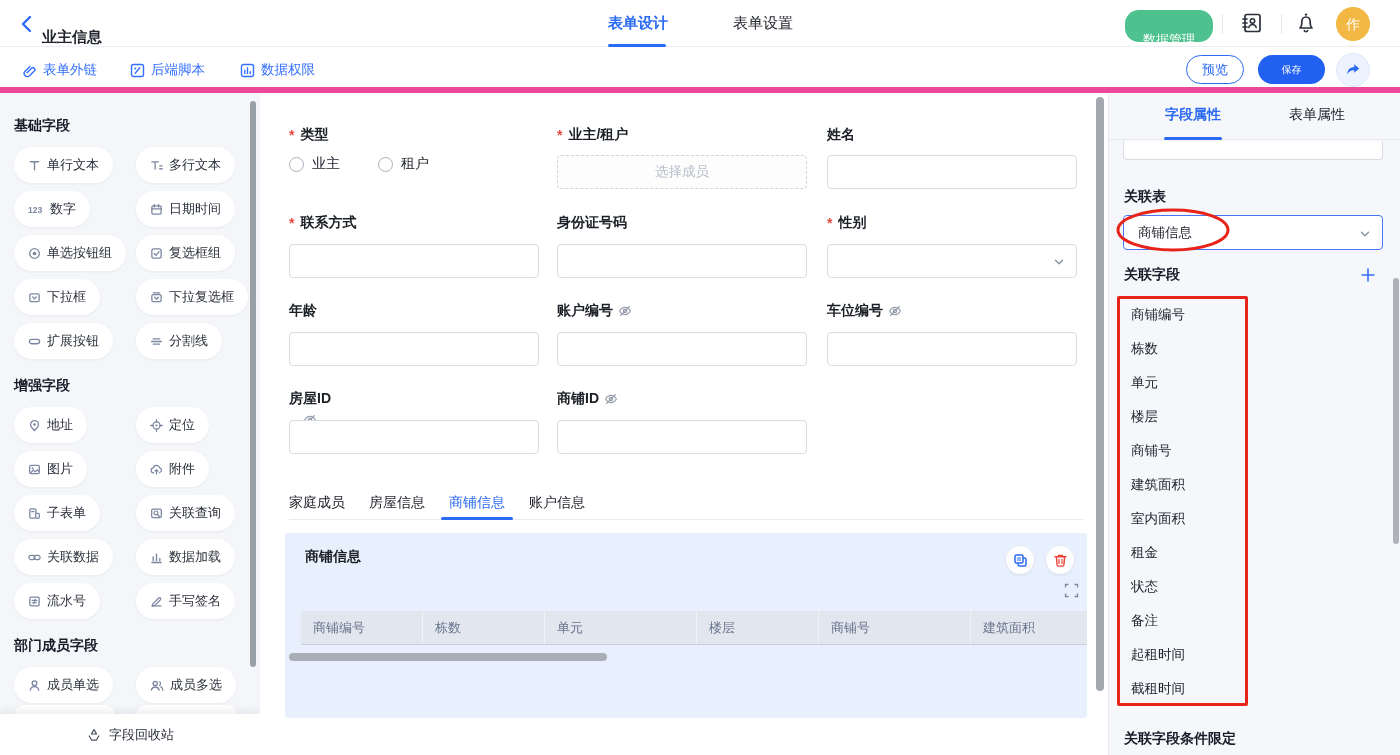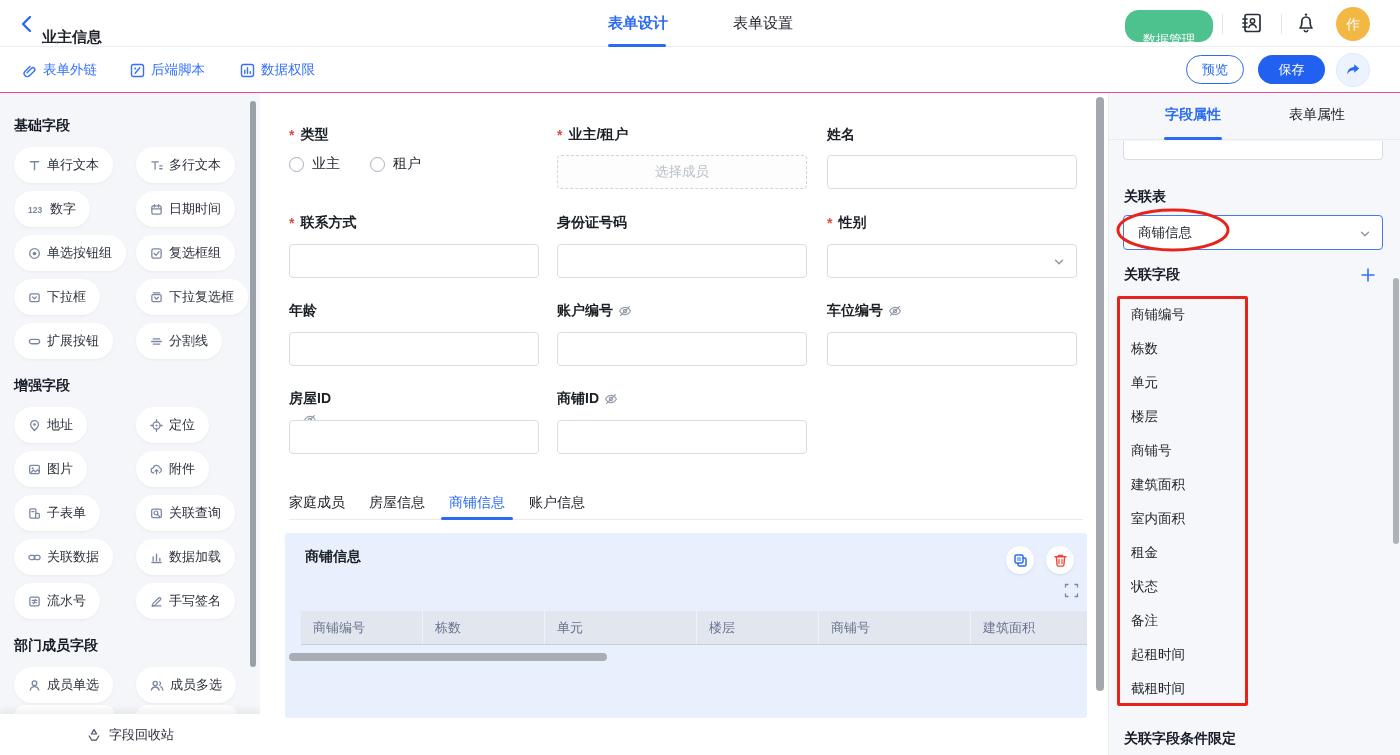--- a/index.html
+++ b/index.html
@@ -12,44 +12,44 @@
   .form-title { position:absolute; left:42px; top:13px; font-size:15px; color:#20242c; font-weight:600; padding-bottom:5px; border-bottom:1px dashed #c6cad2;margin-top:15px; }
   .hdr-tab { position:absolute; top:0; height:46px; line-height:46px; font-size:15px; color:#23262d; cursor:pointer; }
   .hdr-tab.active { color:#2b6bf3; font-weight:600; }
   .hdr-tab-underline { position:absolute; left:608px; top:44px; width:58px; height:3px; background:#2b6bf3; border-radius:2px; }
   .data-manage-btn { position:absolute; left:1125px; top:10px; height:28px; padding:16px 18px; background:#4ec28e; color:#fff; font-size:13px; border:none; border-radius:14px; line-height:28px; cursor:pointer; }
   .hdr-divider { position:absolute; top:14px; width:1px; height:20px; background:#e3e5e9; }
   .hdr-icon { position:absolute; top:11px; width:24px; height:24px; cursor:pointer; }
   .avatar { position:absolute; left:1336px; top:7px; width:34px; height:34px; border-radius:50%; background:#f2b843; color:#fff; font-size:14px; text-align:center; line-height:34px; cursor:pointer; }
 
   
-  .toolbar { position:absolute; left:0; top:47px; width:1400px; height:46px; background:#fff; border-bottom:1px solid #ec4899; }
+  .toolbar { position:absolute; left:0; top:47px; width:1400px; height:46px; background:#fff; border-bottom:6px solid #ec4899; }
   .tb-link { position:absolute; top:13px; height:20px; display:flex; align-items:center; gap:6px; color:#3370ff; font-size:13.5px; cursor:pointer; }
   .btn-preview { position:absolute; left:1186px; top:8px; width:58px; height:29px; border:1px solid #2b6bf3; color:#2b6bf3; background:#fff; border-radius:15px; font-size:13px; cursor:pointer; }
-  .btn-save { position:absolute; left:1258px; top:8px; width:67px; height:29px; background:#2160f0; color:#fff; border:none; border-radius:15px; font-size:13px; cursor:pointer; }
+  .btn-save { position:absolute; left:1258px; top:8px; width:67px; height:29px; background:#2160f0; color:#fff; border:none; border-radius:15px; font-size:10px; cursor:pointer; }
   .btn-share { position:absolute; left:1336px; top:6px; width:34px; height:34px; border-radius:50%; background:#edf3fe; border:1px solid #dde8fc; cursor:pointer; display:flex; align-items:center; justify-content:center; }
 
   
   .sidebar { position:absolute; left:0; top:93px; width:260px; height:662px; background:#f4f6f9; overflow:hidden; }
   .sb-inner { padding:20px 0 0 14px; }
   .sb-section-title { font-size:14px; font-weight:700; color:#171c28; margin:4px 0 12px 0; }
   .sb-grid { display:grid; grid-template-columns:122px 110px; gap:8px 0; margin-bottom:18px;text-align:center; }
   .sb-pill { display:inline-flex; align-items:center; gap:6px; height:36px; padding:0 14px; background:#fff; border-radius:18px; font-size:13px; color:#2a2f3a; box-shadow:0 1px 3px rgba(20,30,60,.05); cursor:grab; width:max-content; }
   .sb-pill svg { flex:0 0 auto; }
   .sb-partial { position:absolute; height:10px; width:101px; background:#fff; border-radius:18px 18px 0 0; box-shadow:0 1px 3px rgba(20,30,60,.05); }
   .sb-scrollbar { position:absolute; left:250px; top:8px; width:6px; height:566px; background:#9aa0a8; border-radius:3px; }
   .recycle-bar { position:absolute; left:0; top:621px; width:260px; height:41px; background:#fff; box-shadow:0 -3px 8px rgba(20,30,60,.08); display:flex; align-items:center; justify-content:center; gap:7px; font-size:13px; color:#2a2f3a; cursor:pointer; }
 
   
   .canvas { position:absolute; left:260px; top:94px; width:848px; height:661px; background:#fff; }
   .fld-label { position:absolute; font-size:14px; font-weight:700; color:#1b2026; display:flex; align-items:center; gap:5px; }
   .req { color:#e34b40; font-weight:700; margin-right:1px; }
   .inp { position:absolute; height:34px; background:#fff; border:1px solid #d8dce3; border-radius:4px; }
   .member-box { position:absolute; height:34px; border:1px dashed #cfd4dd; border-radius:4px; background:#fdfdfe; color:#b8bec9; font-size:13.5px; text-align:center; line-height:32px; cursor:pointer; }
-  .radio-row { position:absolute; display:flex; gap:30px; }
+  .radio-row { position:absolute; display:flex; gap:38px; }
   .radio-opt { display:flex; align-items:center; gap:8px; font-size:14px; color:#20242c; cursor:pointer; }
   .radio-circle { width:15px; height:15px; border:1.5px solid #a9b0bc; border-radius:50%; background:#fff; }
   .sel-chevron { position:absolute; right:11px; top:11px; }
   .eye-off { display:inline-flex; }
 
   .subtabs { position:absolute; left:29px; top:398px; width:794px; height:28px; border-bottom:1px solid #e8eaee; display:flex; gap:24px; }
   .subtab { font-size:14px; color:#23262d; height:28px; line-height:20px; cursor:pointer; position:relative; }
   .subtab.active { color:#2b6bf3; }
   .subtab.active::after { content:""; position:absolute; left:-8px; right:-8px; bottom:0; height:3px; background:#2b6bf3; border-radius:2px; }
 

